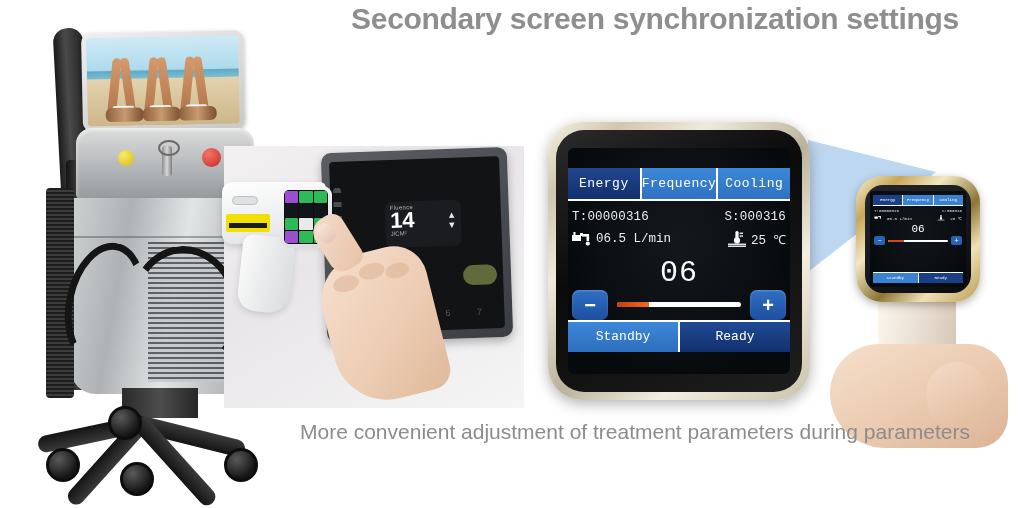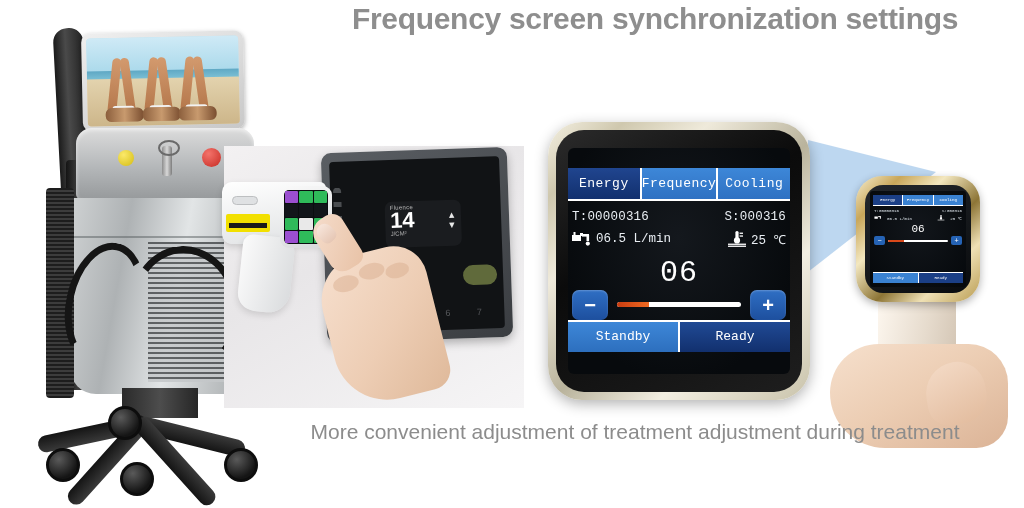--- a/index.html
+++ b/index.html
@@ -521,21 +521,21 @@
     position:absolute; right:-4px; top:186px;
     width:60px; height:62px;
     background: linear-gradient(160deg,#f4dbc7,#e2bb9d);
     border-radius: 34px 30px 28px 22px;
     transform: rotate(-10deg);
   }
 </style>
 </head>
 <body>
 
-<div id="page-title">Frequency screen synchronization settings</div>
+<div id="page-title">Secondary screen synchronization settings</div>
 
 <div class="machine">
 
   <div class="machine-arm"></div>
   <div class="machine-arm2"></div>
 
   <div class="machine-screen-frame">
     <div class="machine-screen">
       <div class="beach-sky"></div>
       <div class="beach-sea"></div>
@@ -800,13 +800,13 @@
         </div>
 
       </div>
     </div>
   </div>
 
   <div class="grip-hand"></div>
   <div class="thumb"></div>
 </div>
 
-<div id="caption">More convenient adjustment of treatment adjustment during treatment</div>
+<div id="caption">More convenient adjustment of treatment parameters during parameters</div>
 
 </body></html>

